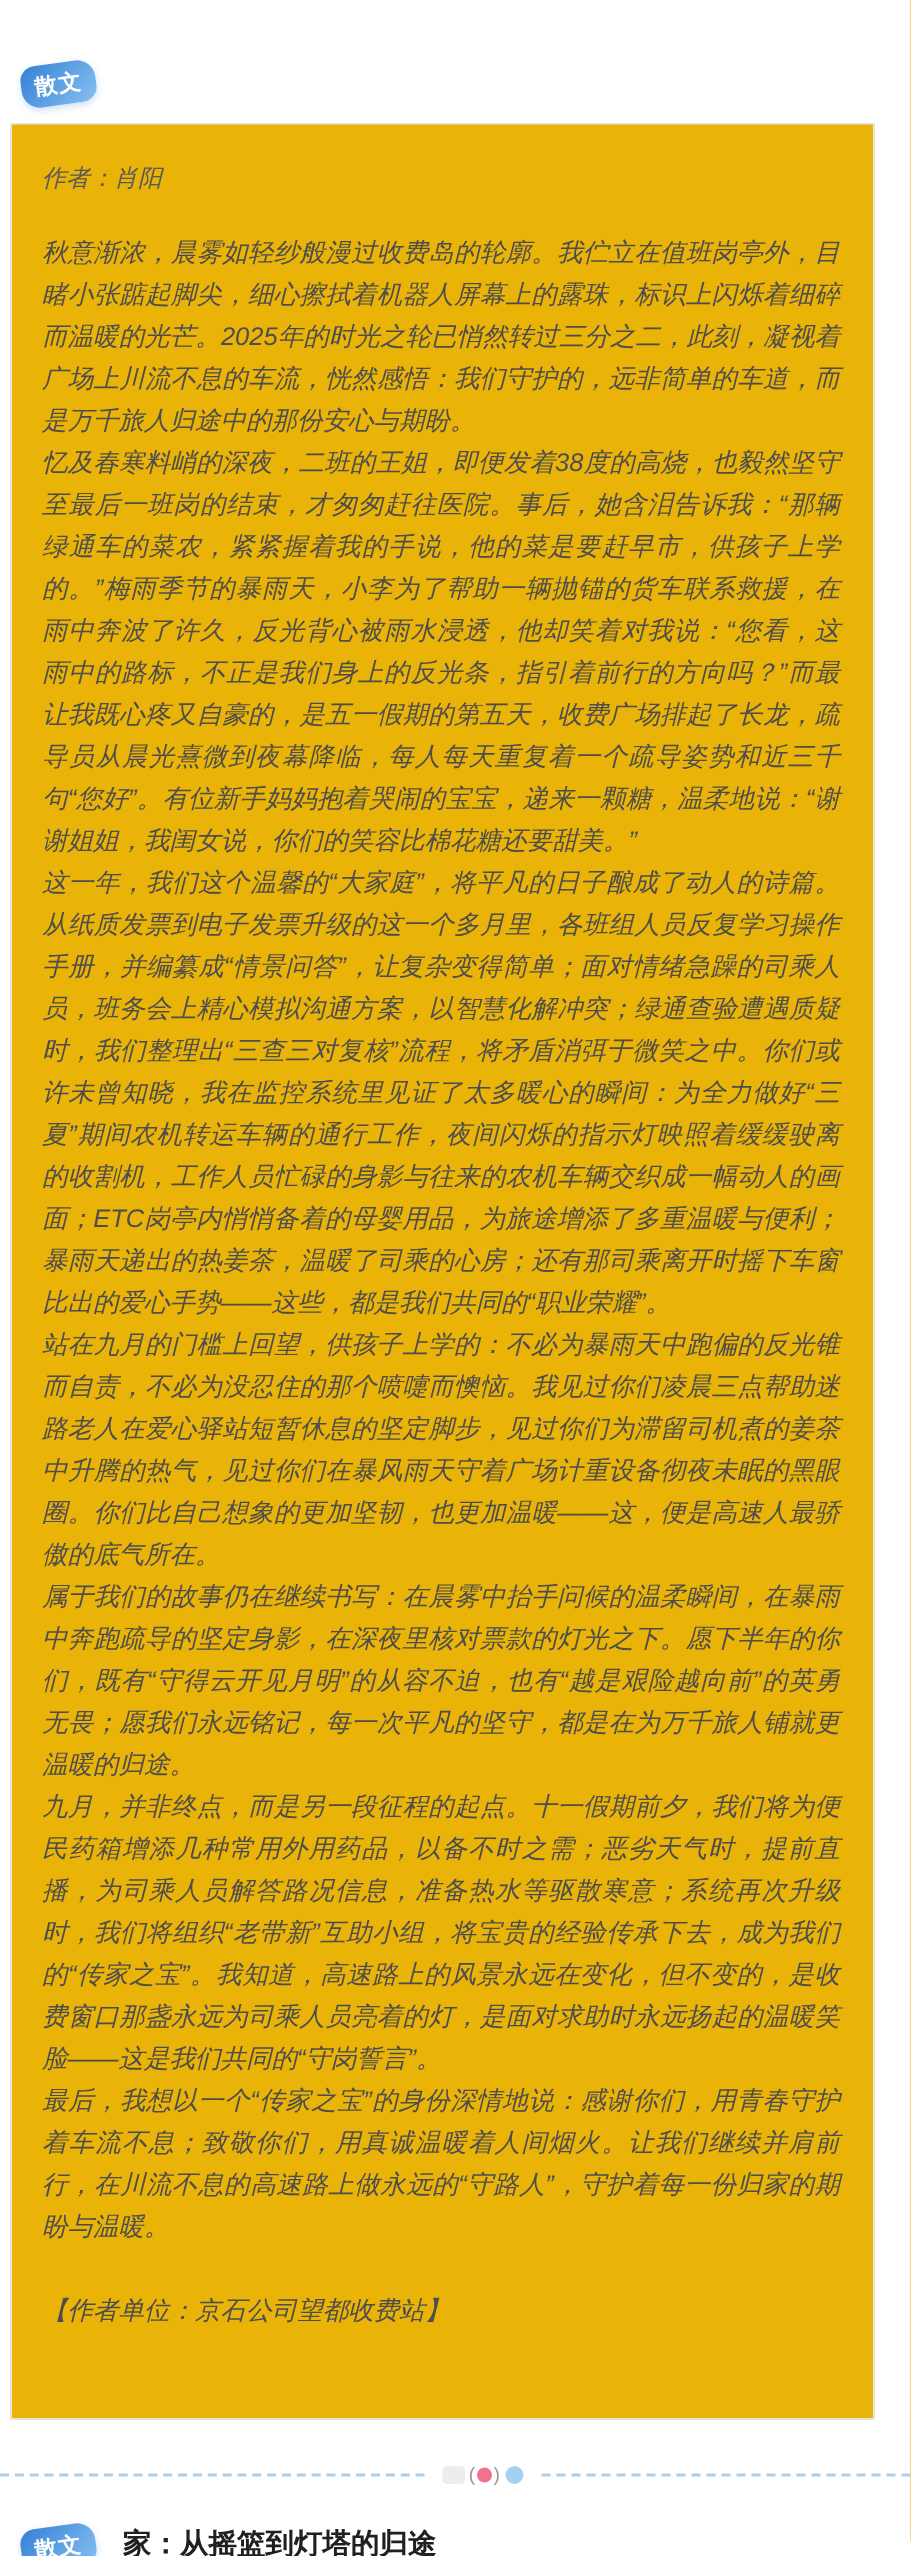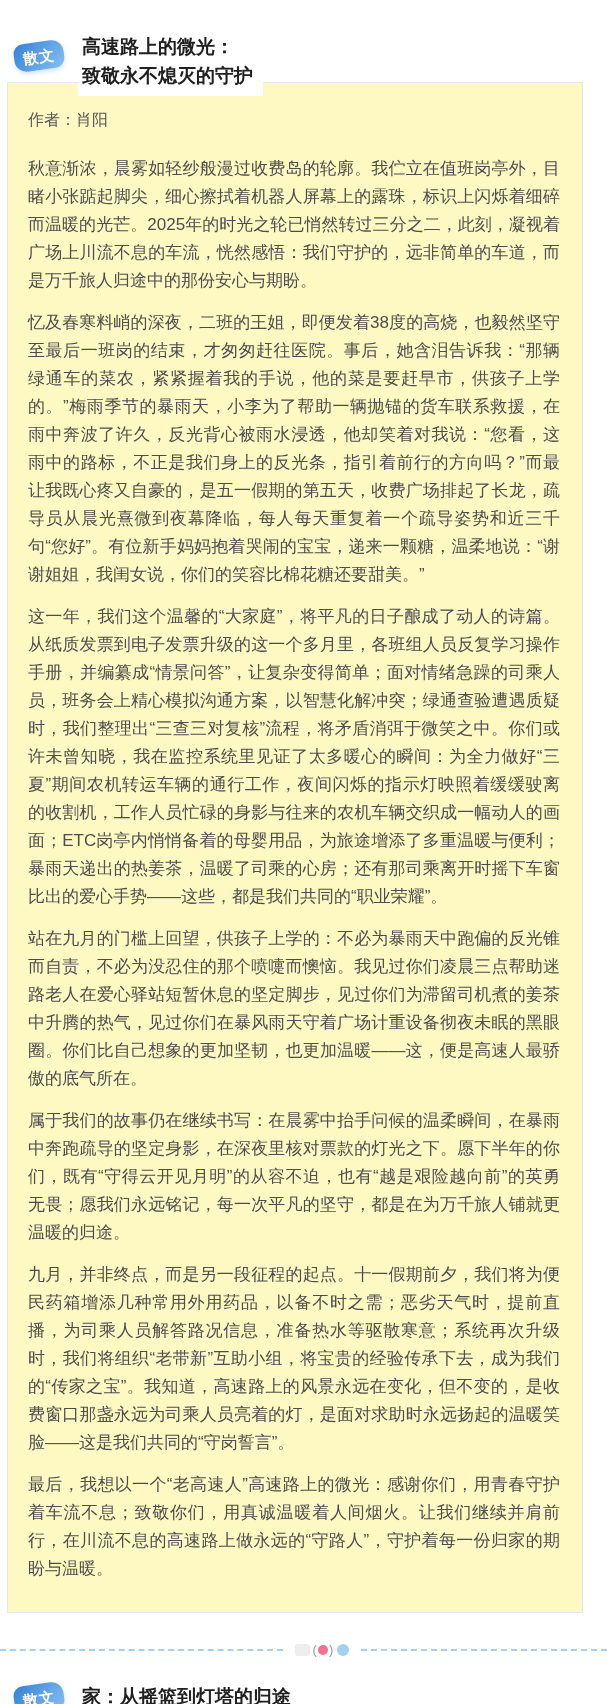--- a/index.html
+++ b/index.html
@@ -28,31 +28,32 @@
     background:#ffffff;
     padding:4px 10px 6px 4px;
     font-size:19px;font-weight:bold;color:#202020;line-height:29px;
   }
 
   
   .article-box{
     position:absolute;left:7px;top:82px;width:576px;height:1531px;
     box-sizing:border-box;
     border:1px solid #e3e9f4;
-    background:#fef9c3;
+    background:#eab308;
     padding:26px 22px 18px 20px;
     overflow:hidden;
     z-index:1;
+    font-style:italic;
   }
   .author{
     margin:0 0 24px 0;
     font-size:16px;color:#595959;line-height:22px;
   }
   .article-box p.body-p{
-    margin:14px 0;
+    margin:0 0;
     font-size:17px;line-height:28px;color:#4d4d4d;
     text-align:justify;
   }
   .article-box p.body-p:first-of-type{margin-top:0;}
   .affiliation{margin-top:28px !important;}
 
   
   .divider{
     position:absolute;left:0;right:0;top:1640px;height:20px;
     display:flex;align-items:center;z-index:1;
@@ -80,35 +81,31 @@
     white-space:nowrap;
   }
 </style>
 </head>
 <body>
 
 <div class="page">
 
   <div class="header1">
     <span class="badge">散文</span>
-    <div class="title-block">
-      <div>高速路上的微光：</div>
-      <div>致敬永不熄灭的守护</div>
-    </div>
   </div>
 
   <div class="article-box">
     <p class="author">作者：肖阳</p>
     <p class="body-p">秋意渐浓，晨雾如轻纱般漫过收费岛的轮廓。我伫立在值班岗亭外，目睹小张踮起脚尖，细心擦拭着机器人屏幕上的露珠，标识上闪烁着细碎而温暖的光芒。2025年的时光之轮已悄然转过三分之二，此刻，凝视着广场上川流不息的车流，恍然感悟：我们守护的，远非简单的车道，而是万千旅人归途中的那份安心与期盼。</p>
     <p class="body-p">忆及春寒料峭的深夜，二班的王姐，即便发着38度的高烧，也毅然坚守至最后一班岗的结束，才匆匆赶往医院。事后，她含泪告诉我：“那辆绿通车的菜农，紧紧握着我的手说，他的菜是要赶早市，供孩子上学的。”梅雨季节的暴雨天，小李为了帮助一辆抛锚的货车联系救援，在雨中奔波了许久，反光背心被雨水浸透，他却笑着对我说：“您看，这雨中的路标，不正是我们身上的反光条，指引着前行的方向吗？”而最让我既心疼又自豪的，是五一假期的第五天，收费广场排起了长龙，疏导员从晨光熹微到夜幕降临，每人每天重复着一个疏导姿势和近三千句“您好”。有位新手妈妈抱着哭闹的宝宝，递来一颗糖，温柔地说：“谢谢姐姐，我闺女说，你们的笑容比棉花糖还要甜美。”</p>
     <p class="body-p">这一年，我们这个温馨的“大家庭”，将平凡的日子酿成了动人的诗篇。从纸质发票到电子发票升级的这一个多月里，各班组人员反复学习操作手册，并编纂成“情景问答”，让复杂变得简单；面对情绪急躁的司乘人员，班务会上精心模拟沟通方案，以智慧化解冲突；绿通查验遭遇质疑时，我们整理出“三查三对复核”流程，将矛盾消弭于微笑之中。你们或许未曾知晓，我在监控系统里见证了太多暖心的瞬间：为全力做好“三夏”期间农机转运车辆的通行工作，夜间闪烁的指示灯映照着缓缓驶离的收割机，工作人员忙碌的身影与往来的农机车辆交织成一幅动人的画面；ETC岗亭内悄悄备着的母婴用品，为旅途增添了多重温暖与便利；暴雨天递出的热姜茶，温暖了司乘的心房；还有那司乘离开时摇下车窗比出的爱心手势——这些，都是我们共同的“职业荣耀”。</p>
     <p class="body-p">站在九月的门槛上回望，供孩子上学的：不必为暴雨天中跑偏的反光锥而自责，不必为没忍住的那个喷嚏而懊恼。我见过你们凌晨三点帮助迷路老人在爱心驿站短暂休息的坚定脚步，见过你们为滞留司机煮的姜茶中升腾的热气，见过你们在暴风雨天守着广场计重设备彻夜未眠的黑眼圈。你们比自己想象的更加坚韧，也更加温暖——这，便是高速人最骄傲的底气所在。</p>
     <p class="body-p">属于我们的故事仍在继续书写：在晨雾中抬手问候的温柔瞬间，在暴雨中奔跑疏导的坚定身影，在深夜里核对票款的灯光之下。愿下半年的你们，既有“守得云开见月明”的从容不迫，也有“越是艰险越向前”的英勇无畏；愿我们永远铭记，每一次平凡的坚守，都是在为万千旅人铺就更温暖的归途。</p>
     <p class="body-p">九月，并非终点，而是另一段征程的起点。十一假期前夕，我们将为便民药箱增添几种常用外用药品，以备不时之需；恶劣天气时，提前直播，为司乘人员解答路况信息，准备热水等驱散寒意；系统再次升级时，我们将组织“老带新”互助小组，将宝贵的经验传承下去，成为我们的“传家之宝”。我知道，高速路上的风景永远在变化，但不变的，是收费窗口那盏永远为司乘人员亮着的灯，是面对求助时永远扬起的温暖笑脸——这是我们共同的“守岗誓言”。</p>
-    <p class="body-p">最后，我想以一个“老高速人”高速路上的微光：感谢你们，用青春守护着车流不息；致敬你们，用真诚温暖着人间烟火。让我们继续并肩前行，在川流不息的高速路上做永远的“守路人”，守护着每一份归家的期盼与温暖。</p>
+    <p class="body-p">最后，我想以一个“传家之宝”的身份深情地说：感谢你们，用青春守护着车流不息；致敬你们，用真诚温暖着人间烟火。让我们继续并肩前行，在川流不息的高速路上做永远的“守路人”，守护着每一份归家的期盼与温暖。</p>
     <p class="body-p affiliation">【作者单位：京石公司望都收费站】</p>
   </div>
 
   <div class="divider">
     <span class="dash-line left"></span>
     <span class="orn">
       <span class="orn-sq"></span>
       <span class="orn-paren">(</span>
       <span class="dot pink"></span>
       <span class="orn-paren">)</span>

